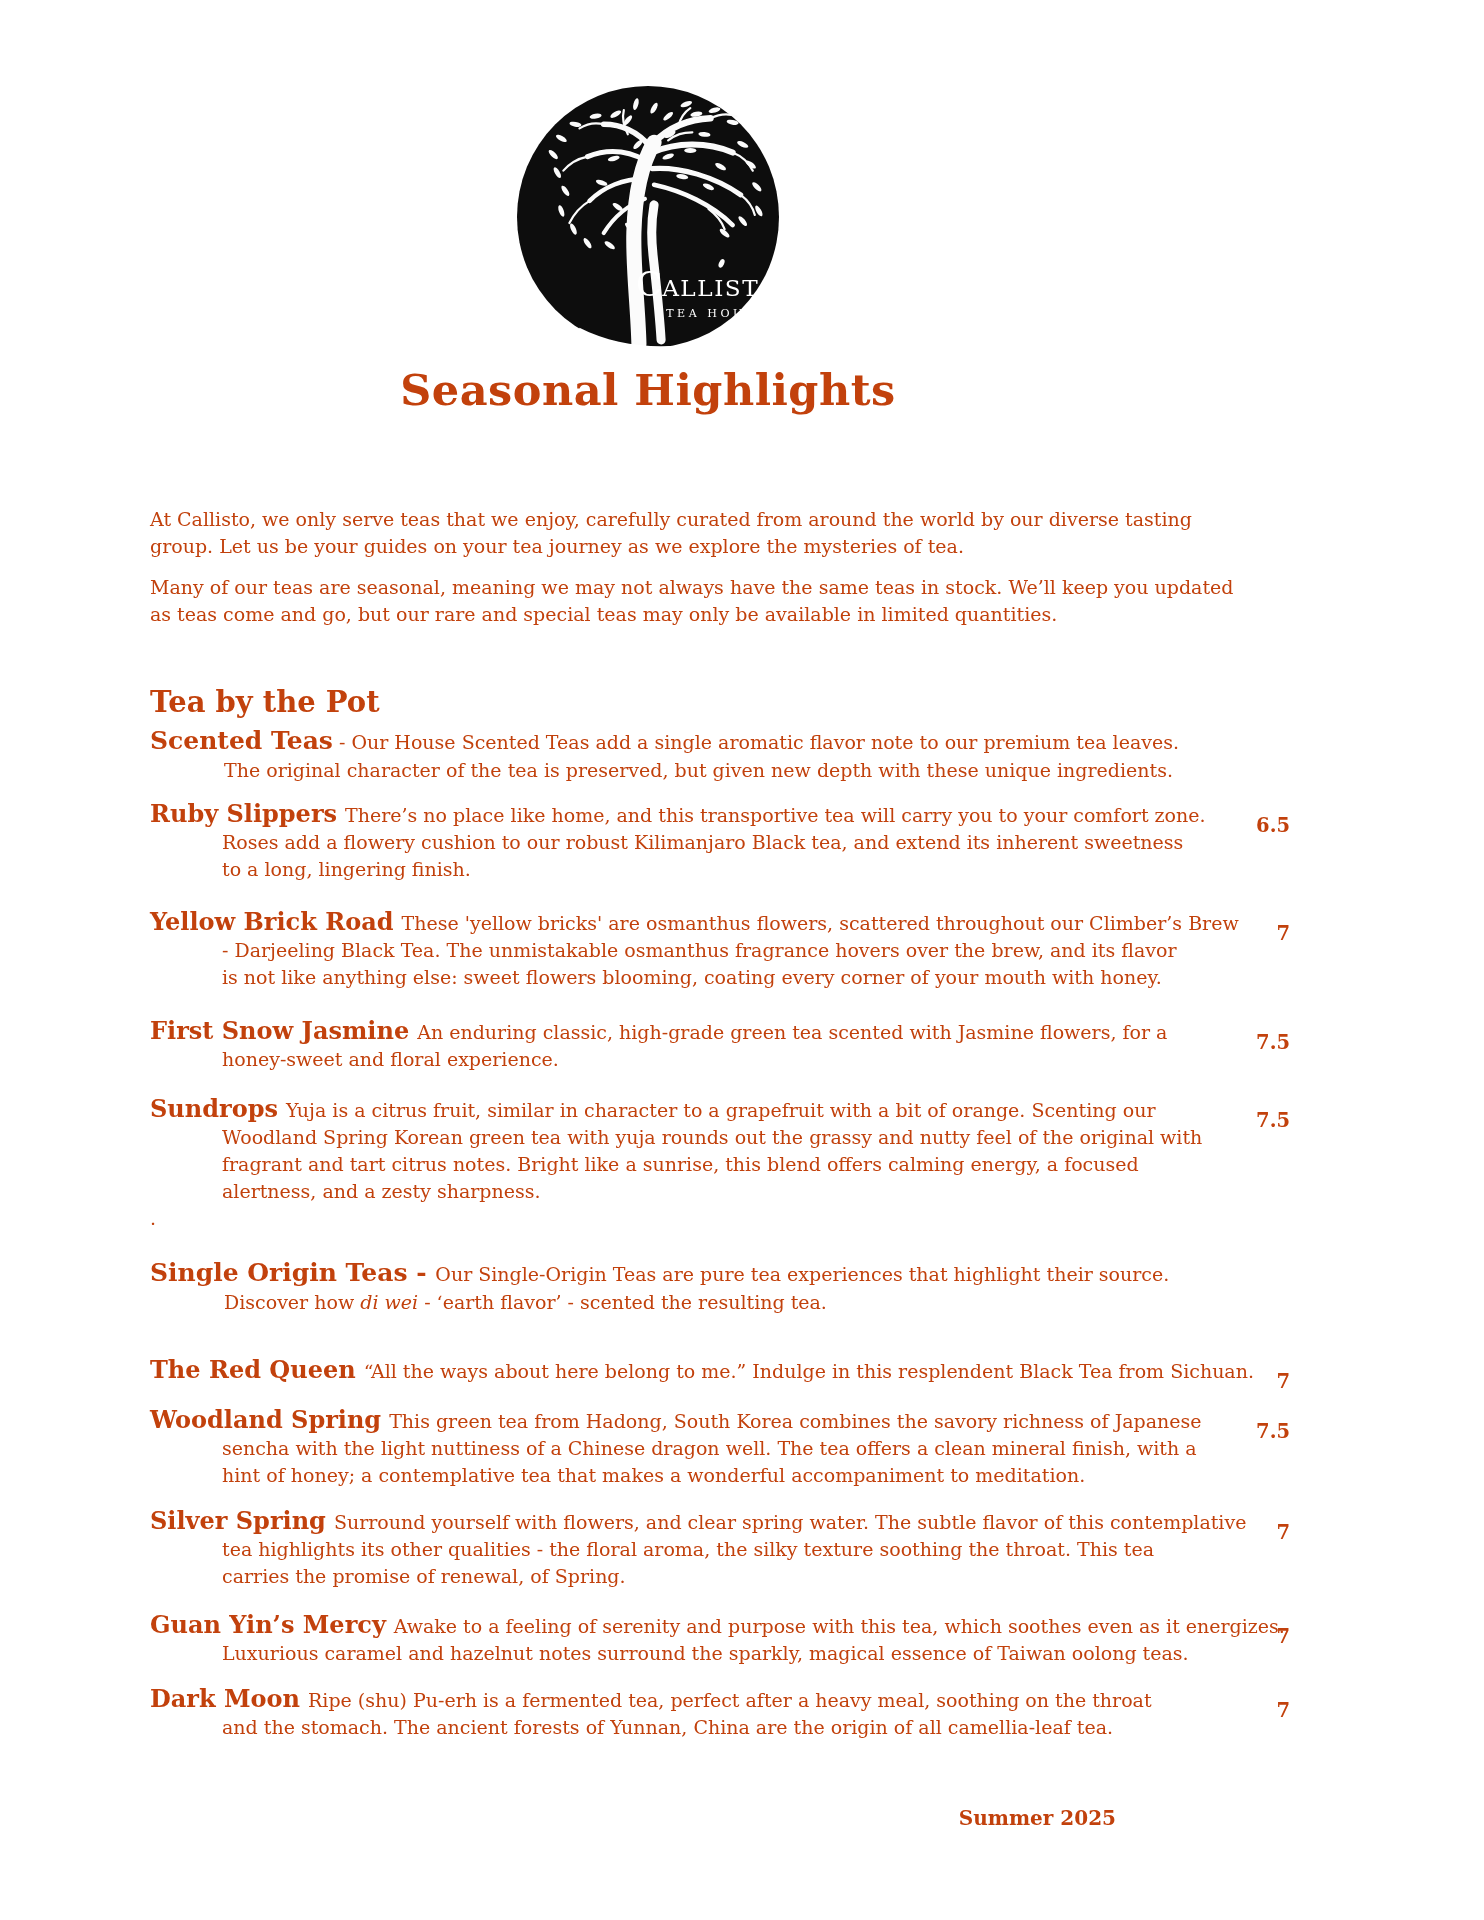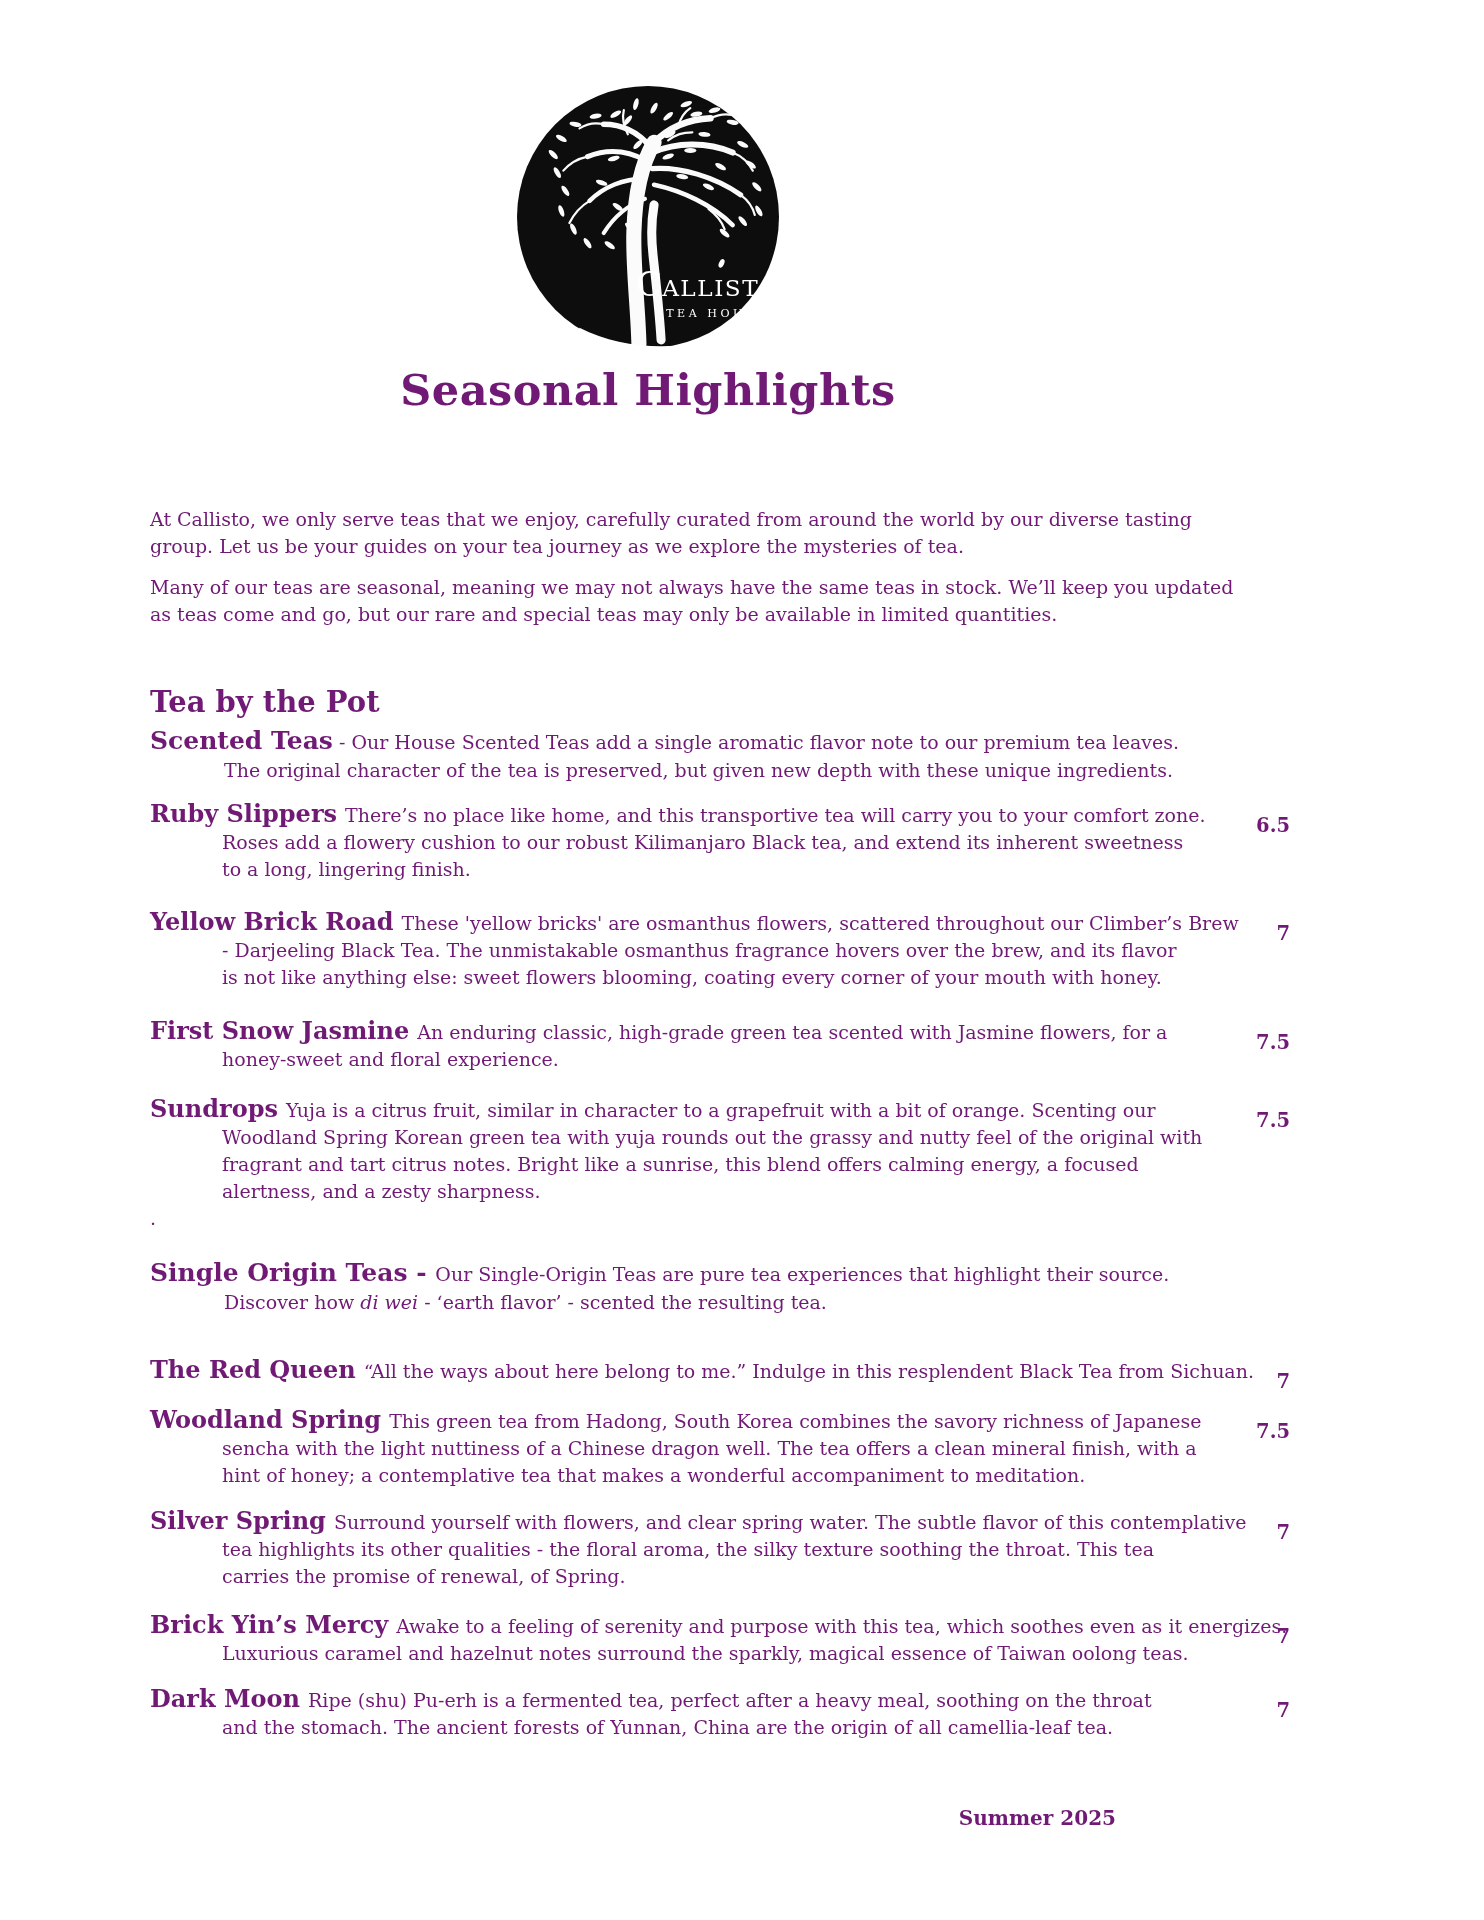--- a/index.html
+++ b/index.html
@@ -1,21 +1,21 @@
 <!DOCTYPE html>
 <html><head>
 <meta charset="utf-8">
 <style>
   html,body{margin:0;padding:0;background:#ffffff;}
   .page{
     position:relative;
     width:1296px;
     height:1920px;
     background:#ffffff;
-    color:#701a75;
+    color:#c2410c;
     font-family:"DejaVu Serif","Liberation Serif",serif;
     overflow:hidden;
   }
   .logo-wrap{
     padding-top:86px;
     display:flex;
     justify-content:center;
   }
   .page-title{
     margin-top:16px;
@@ -245,21 +245,21 @@
 
     <div class="tea m18">
       <span class="price">7</span>
       <p class="tea-text"><b class="tea-name">Silver Spring</b><span>Surround yourself with flowers, and clear spring water. The subtle flavor of this contemplative
 tea highlights its other qualities - the floral aroma, the silky texture soothing the throat. This tea
 carries the promise of renewal, of Spring.</span></p>
     </div>
 
     <div class="tea m21">
       <span class="price">7</span>
-      <p class="tea-text"><b class="tea-name">Brick Yin’s Mercy</b><span>Awake to a feeling of serenity and purpose with this tea, which soothes even as it energizes.
+      <p class="tea-text"><b class="tea-name">Guan Yin’s Mercy</b><span>Awake to a feeling of serenity and purpose with this tea, which soothes even as it energizes.
 Luxurious caramel and hazelnut notes surround the sparkly, magical essence of Taiwan oolong teas.</span></p>
     </div>
 
     <div class="tea m18">
       <span class="price">7</span>
       <p class="tea-text"><b class="tea-name">Dark Moon</b><span>Ripe (shu) Pu-erh is a fermented tea, perfect after a heavy meal, soothing on the throat
 and the stomach.  The ancient forests of Yunnan, China are the origin of all camellia-leaf tea.</span></p>
     </div>
 
   </div>

